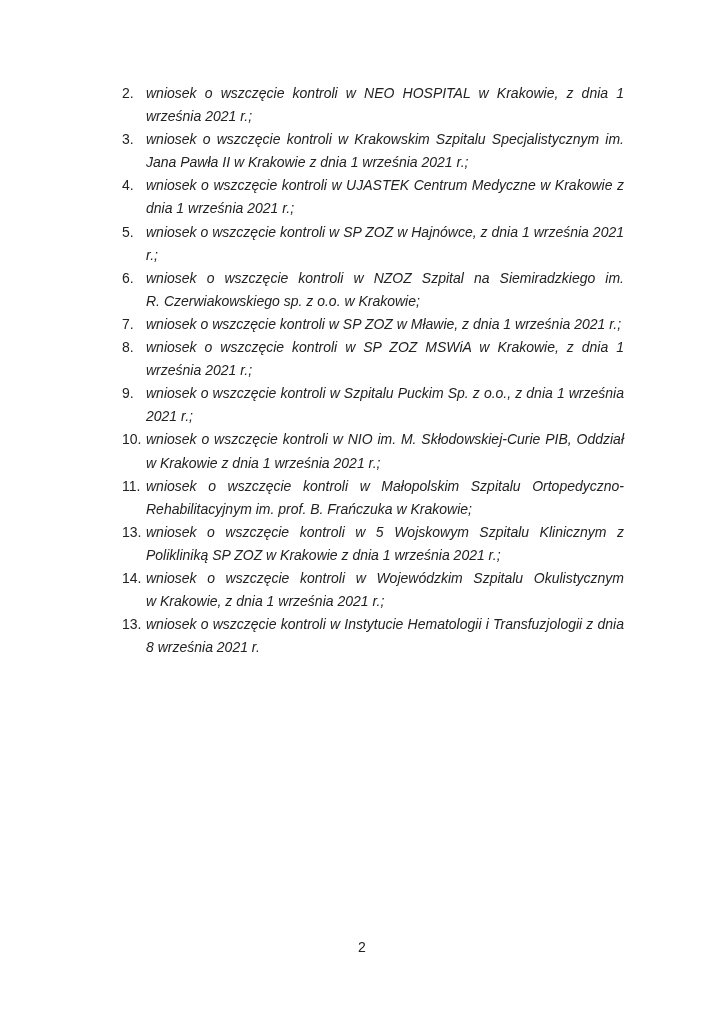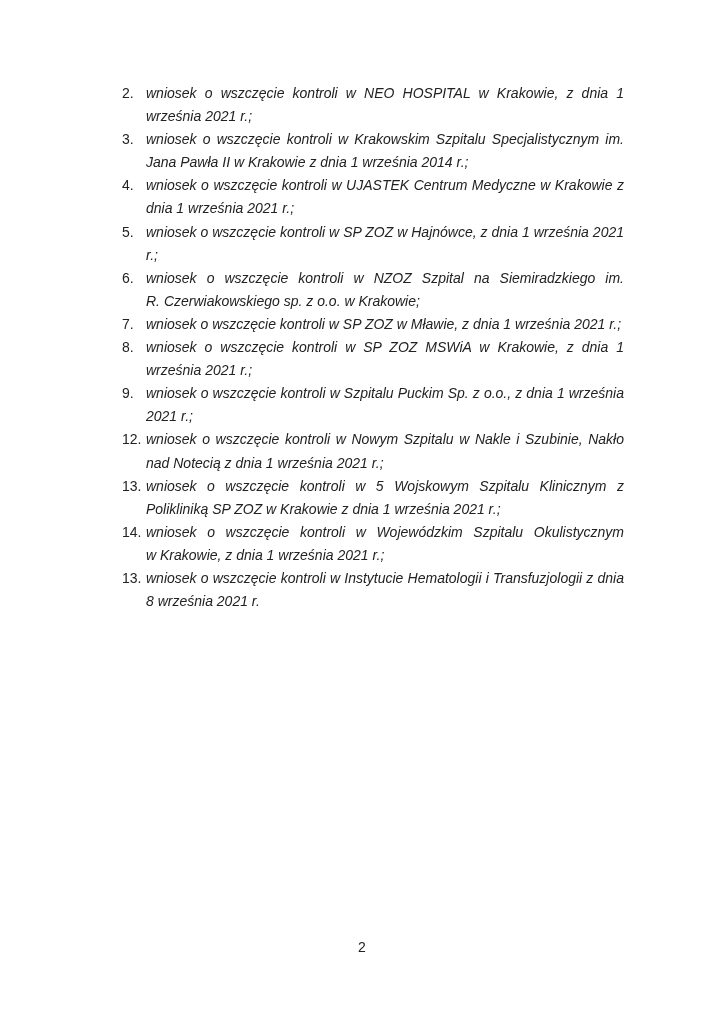--- a/index.html
+++ b/index.html
@@ -55,21 +55,21 @@
 <div class="page">
 
   <ol class="request-list">
     <li class="request-item">
       <span class="item-number">2.</span>
       <span class="item-text">wniosek o wszczęcie kontroli w NEO HOSPITAL w Krakowie, z dnia 1 września 2021 r.;</span>
     </li>
 
     <li class="request-item">
       <span class="item-number">3.</span>
-      <span class="item-text">wniosek o wszczęcie kontroli w Krakowskim Szpitalu Specjalistycznym im. Jana Pawła II w Krakowie z dnia 1 września 2014 r.;</span>
+      <span class="item-text">wniosek o wszczęcie kontroli w Krakowskim Szpitalu Specjalistycznym im. Jana Pawła II w Krakowie z dnia 1 września 2021 r.;</span>
     </li>
 
     <li class="request-item">
       <span class="item-number">4.</span>
       <span class="item-text">wniosek o wszczęcie kontroli w UJASTEK Centrum Medyczne w Krakowie z dnia 1 września 2021 r.;</span>
     </li>
 
     <li class="request-item">
       <span class="item-number">5.</span>
       <span class="item-text">wniosek o wszczęcie kontroli w SP ZOZ w Hajnówce, z dnia 1 września 2021 r.;</span>
@@ -88,26 +88,30 @@
     <li class="request-item">
       <span class="item-number">8.</span>
       <span class="item-text">wniosek o wszczęcie kontroli w SP ZOZ MSWiA w Krakowie, z dnia 1 września 2021 r.;</span>
     </li>
 
     <li class="request-item">
       <span class="item-number">9.</span>
       <span class="item-text">wniosek o wszczęcie kontroli w Szpitalu Puckim Sp. z o.o., z dnia 1 września 2021 r.;</span>
     </li>
 
-
+    <li class="request-item">
+      <span class="item-number">10.</span>
+      <span class="item-text">wniosek o wszczęcie kontroli w NIO im. M. Skłodowskiej-Curie PIB, Oddział w Krakowie z dnia 1 września 2021 r.;</span>
+    </li>
 
     <li class="request-item">
-      <span class="item-number">12.</span>
-      <span class="item-text">wniosek o wszczęcie kontroli w Nowym Szpitalu w Nakle i Szubinie, Nakło nad Notecią z dnia 1 września 2021 r.;</span>
+      <span class="item-number">11.</span>
+      <span class="item-text">wniosek o wszczęcie kontroli w Małopolskim Szpitalu Ortopedyczno-Rehabilitacyjnym im. prof. B. Frańczuka w Krakowie;</span>
     </li>
+
 
     <li class="request-item">
       <span class="item-number">13.</span>
       <span class="item-text">wniosek o wszczęcie kontroli w 5 Wojskowym Szpitalu Klinicznym z Polikliniką SP ZOZ w Krakowie z dnia 1 września 2021 r.;</span>
     </li>
 
     <li class="request-item">
       <span class="item-number">14.</span>
       <span class="item-text">wniosek o wszczęcie kontroli w Wojewódzkim Szpitalu Okulistycznym w&nbsp;Krakowie, z dnia 1 września 2021 r.;</span>
     </li>

